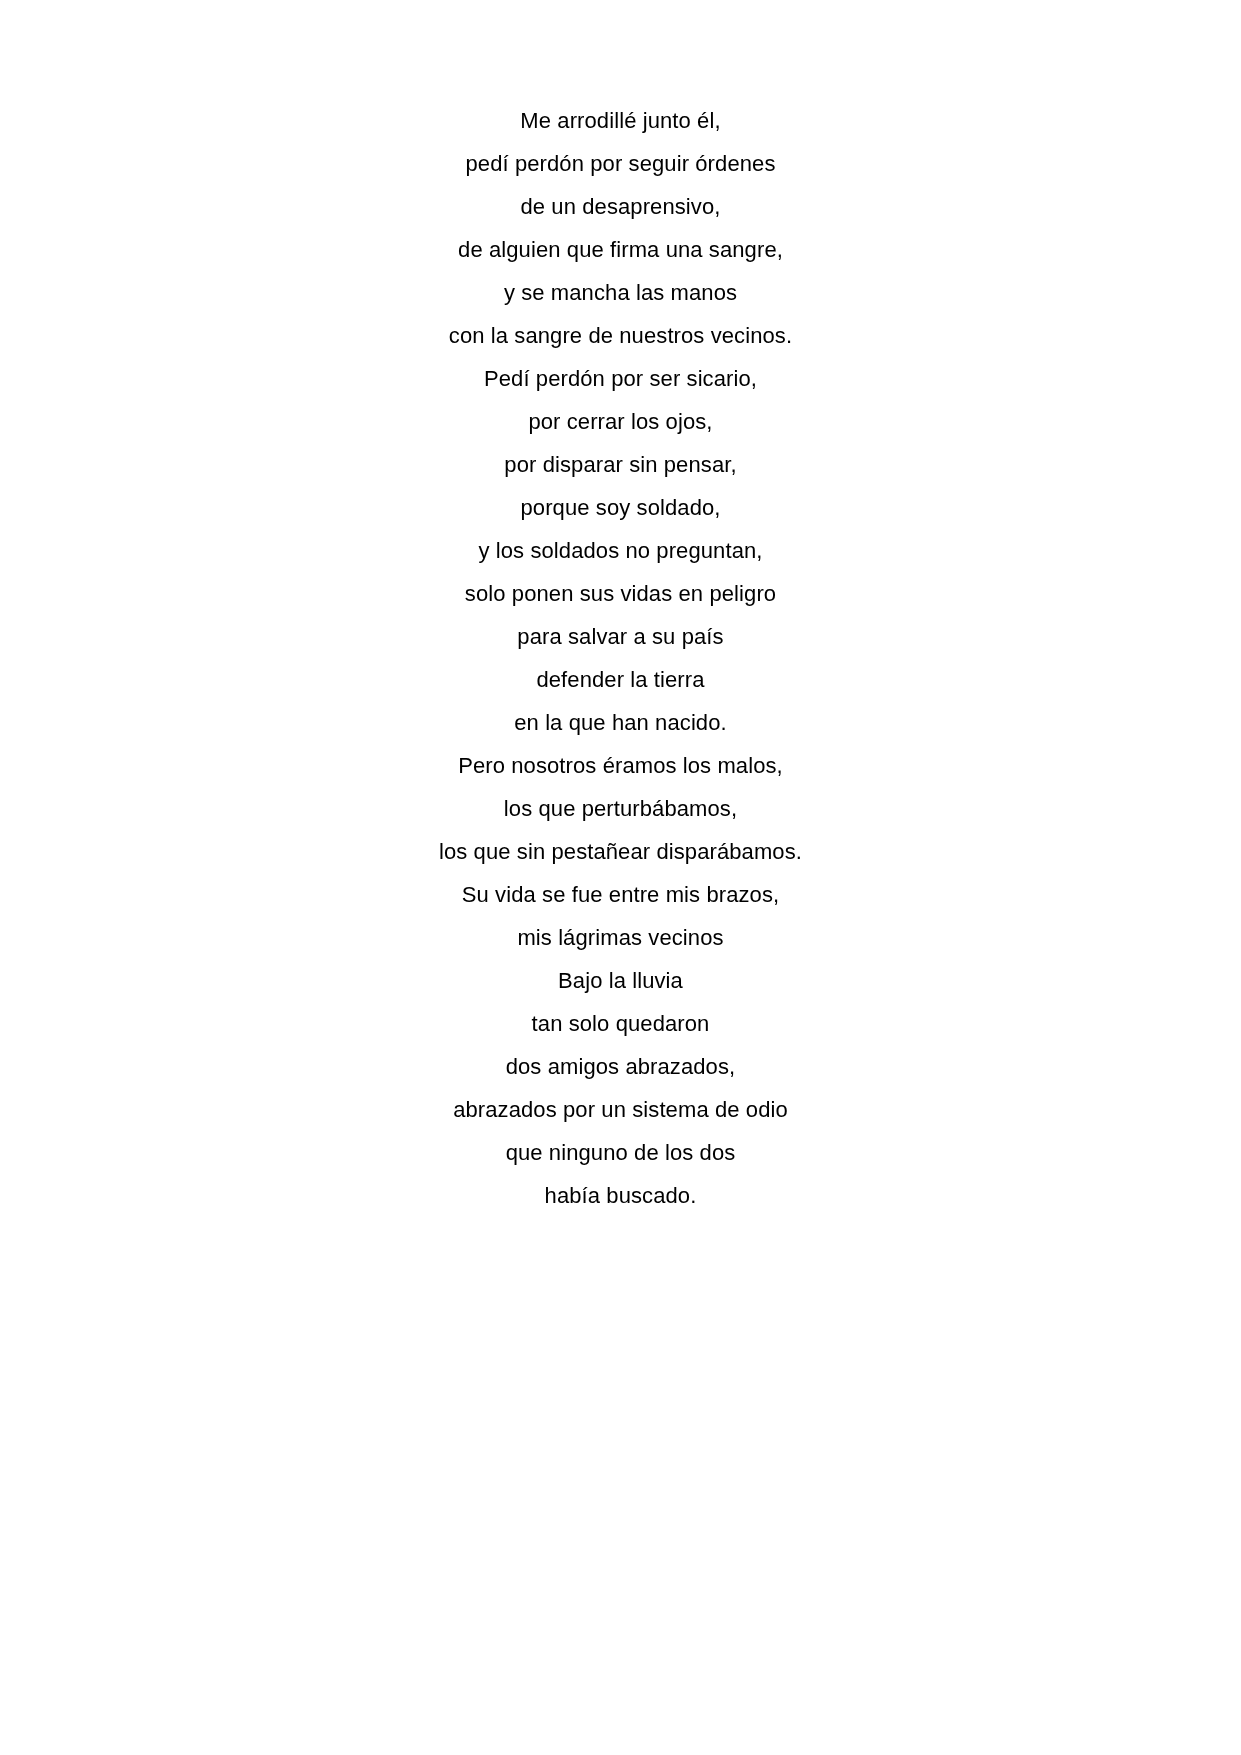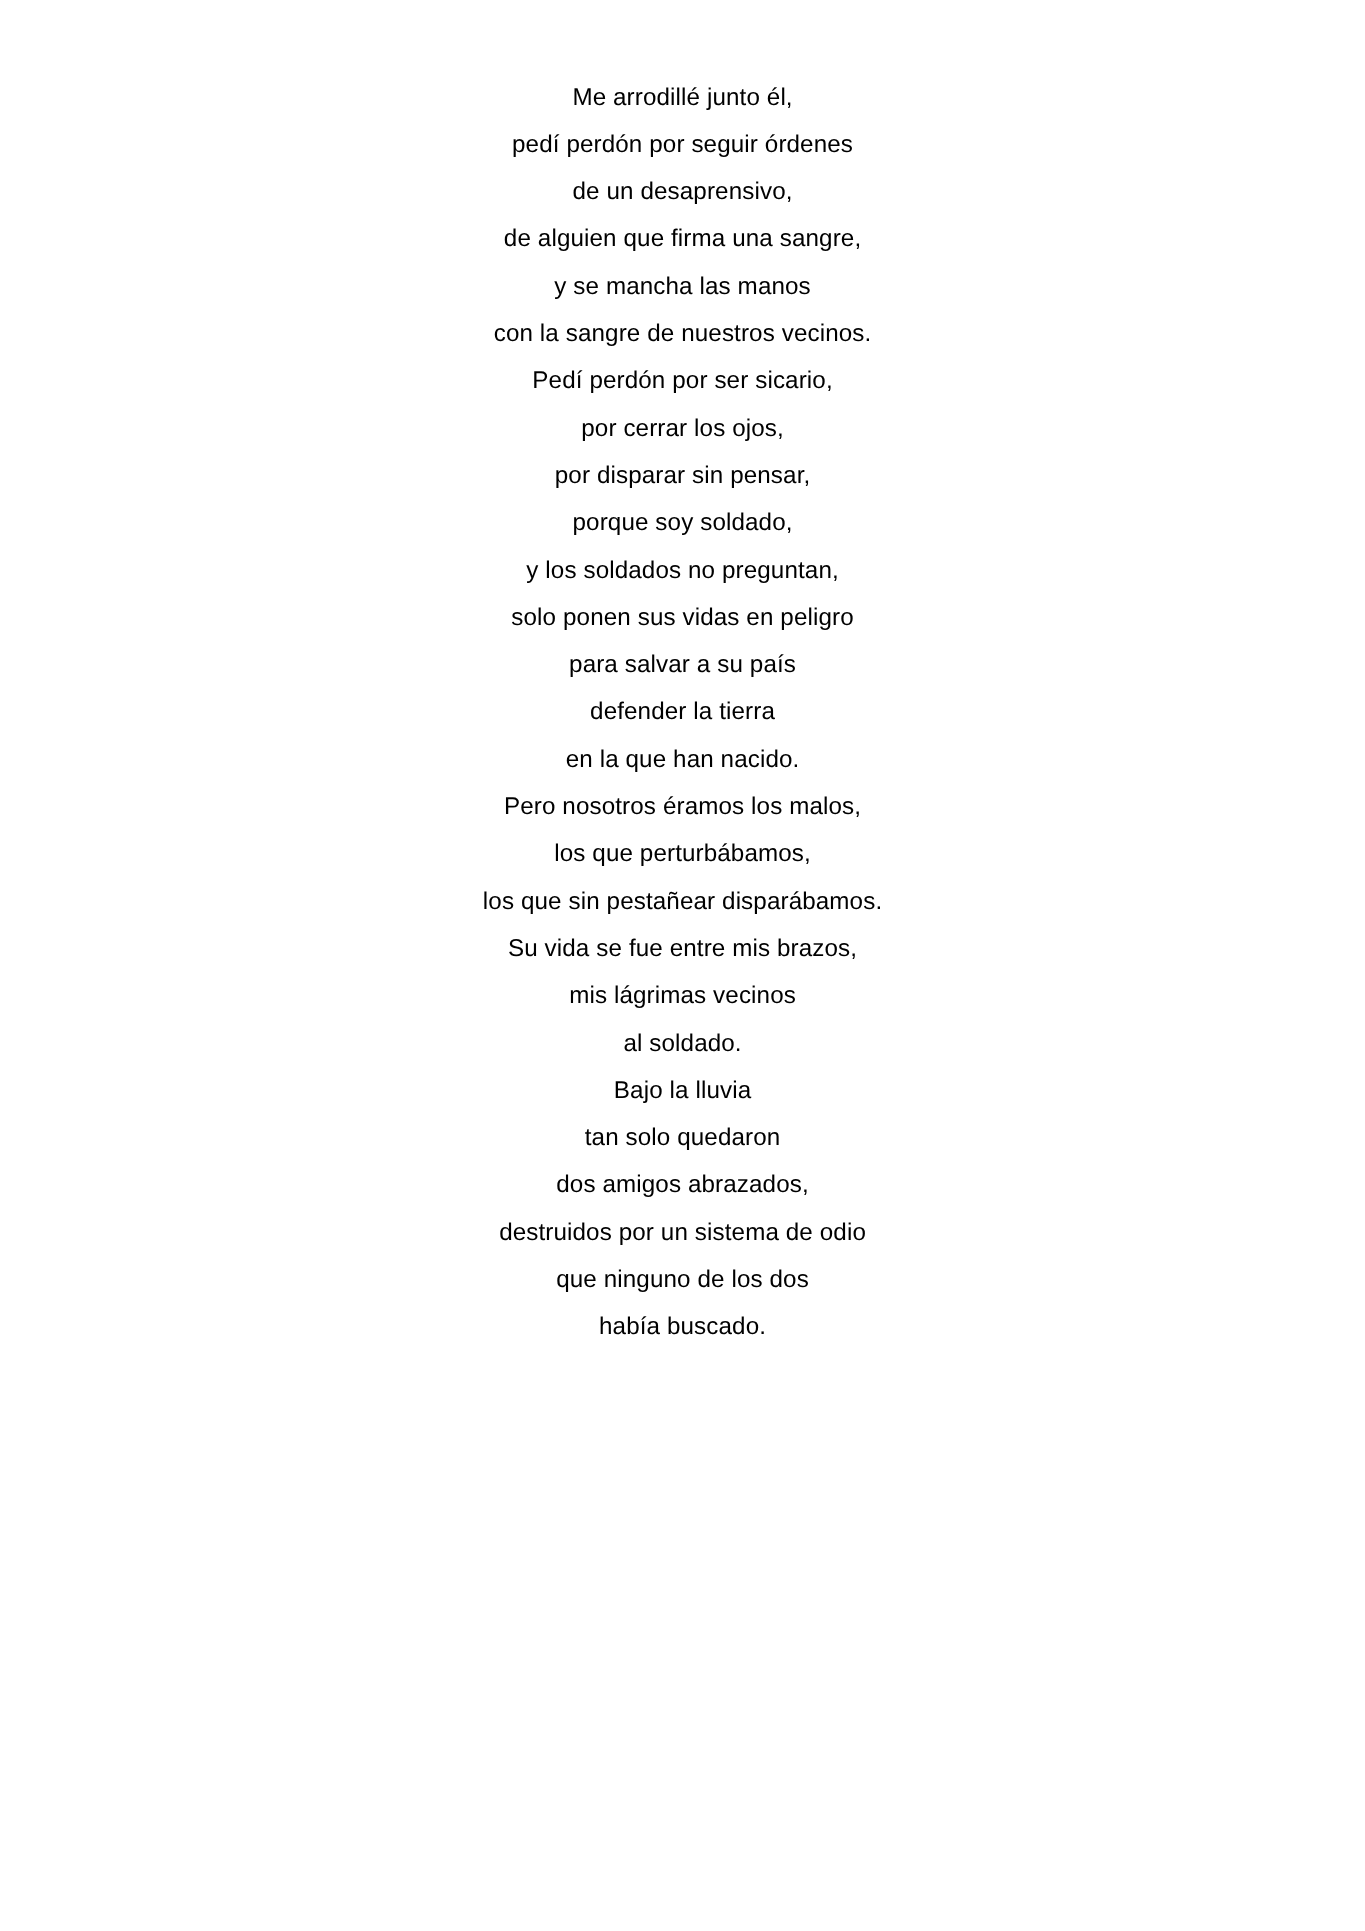--- a/index.html
+++ b/index.html
@@ -14,21 +14,21 @@
     font-family: "Liberation Sans", sans-serif;
     overflow: hidden;
   }
   .page {
     width: 1241px;
     height: 1755px;
     background: #ffffff;
     box-sizing: border-box;
   }
   .poem {
-    padding-top: 66px;
+    padding-top: 99px;
     text-align: center;
   }
   .poem-line {
     margin: 0;
     font-size: 22px;
     line-height: 43px;
     font-weight: 400;
     color: #000000;
     letter-spacing: 0.1px;
     white-space: pre;
@@ -52,21 +52,20 @@
       <p class="poem-line">y los soldados no preguntan,</p>
       <p class="poem-line">solo ponen sus vidas en peligro</p>
       <p class="poem-line">para salvar a su país</p>
       <p class="poem-line">defender la tierra</p>
       <p class="poem-line">en la que han nacido.</p>
       <p class="poem-line">Pero nosotros éramos los malos,</p>
       <p class="poem-line">los que perturbábamos,</p>
       <p class="poem-line">los que sin pestañear disparábamos.</p>
       <p class="poem-line">Su vida se fue entre mis brazos,</p>
       <p class="poem-line">mis lágrimas vecinos</p>
-      <p class="poem-line">al soldado.</p>
       <p class="poem-line">Bajo la lluvia</p>
       <p class="poem-line">tan solo quedaron</p>
       <p class="poem-line">dos amigos abrazados,</p>
-      <p class="poem-line">destruidos por un sistema de odio</p>
+      <p class="poem-line">abrazados por un sistema de odio</p>
       <p class="poem-line">que ninguno de los dos</p>
       <p class="poem-line">había buscado.</p>
     </div>
 </div>
 
 </body></html>

